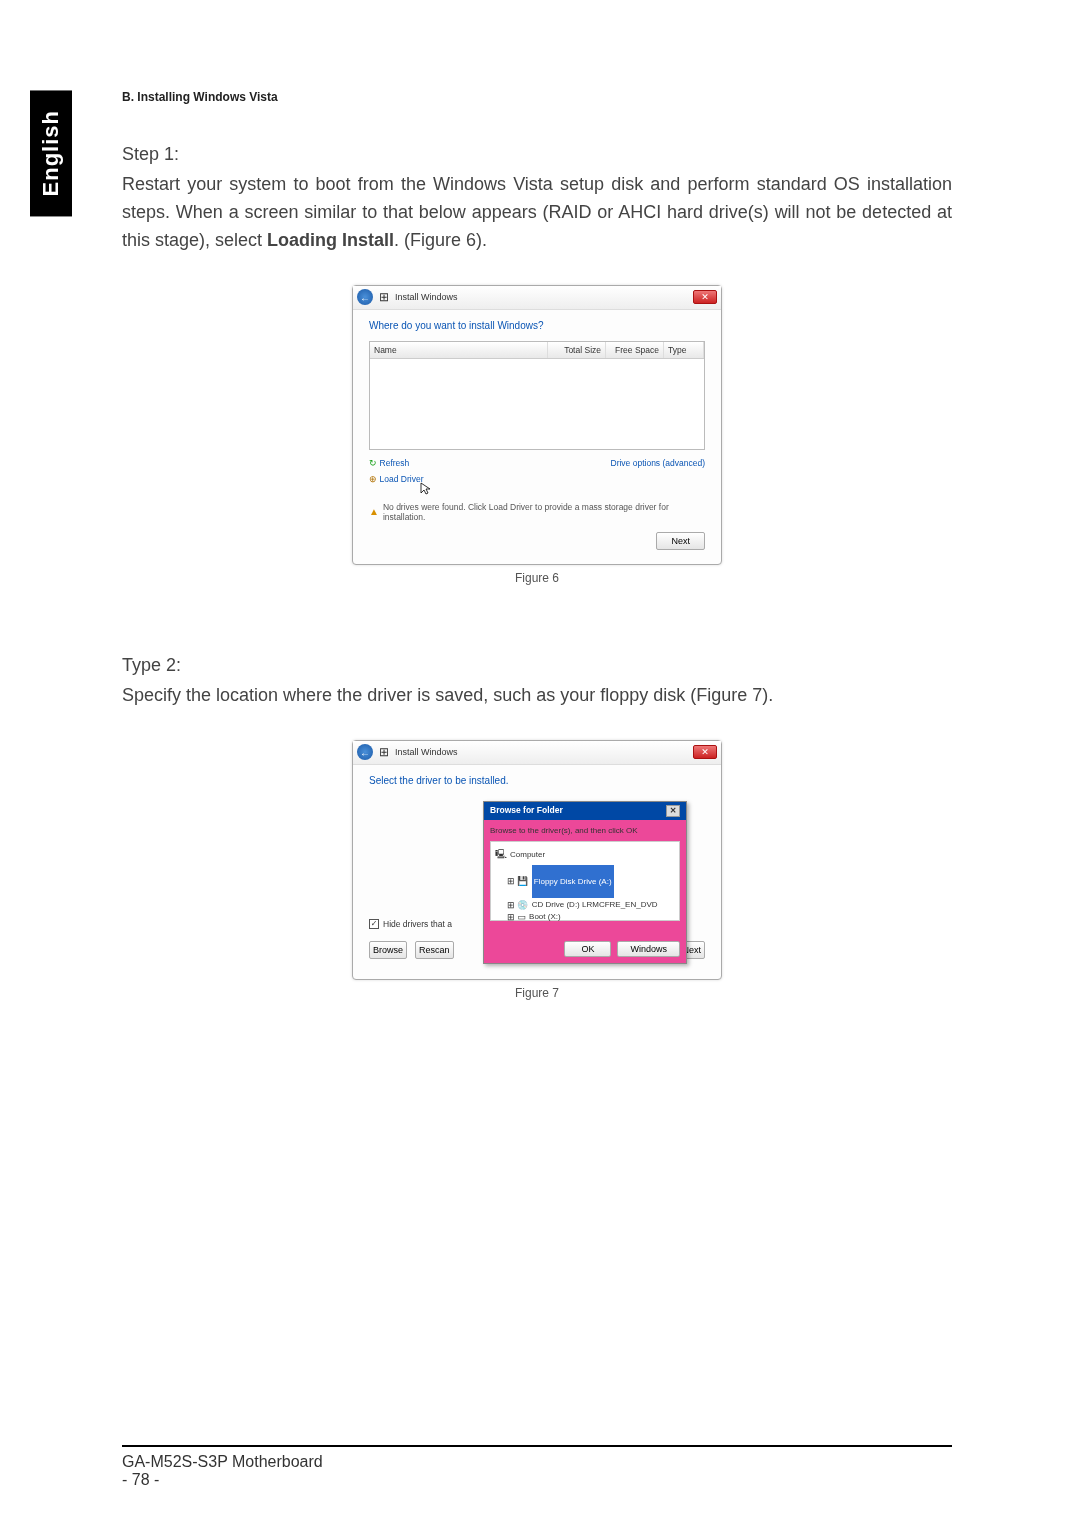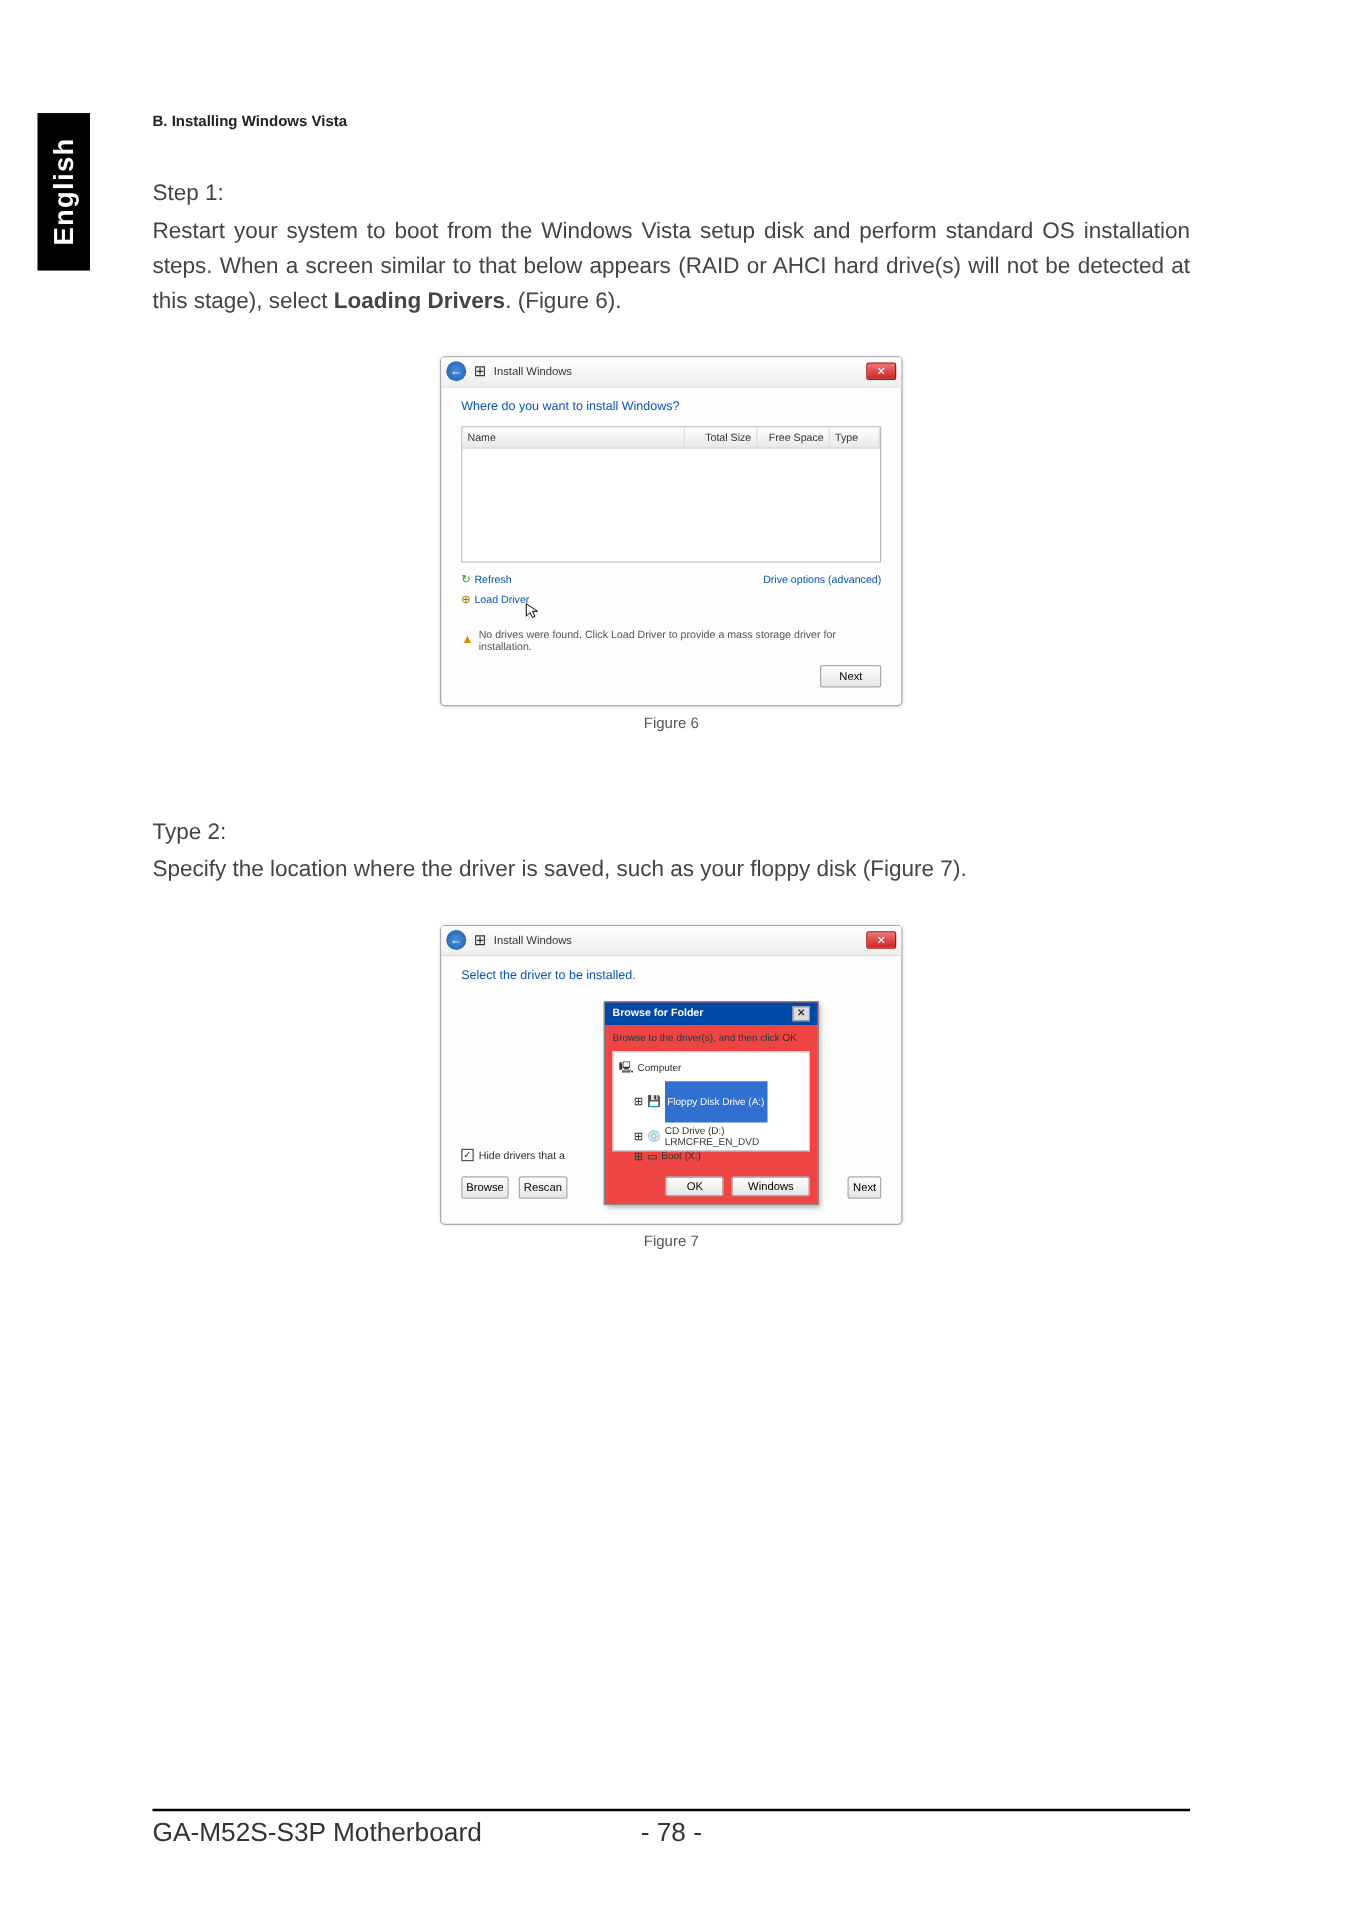--- a/index.html
+++ b/index.html
@@ -143,23 +143,23 @@
     .std-btn {
       font-size:9px;
       padding:3px 3px;
       border:1px solid #aaa;
       background:linear-gradient(#fff,#e5e5e5);
       border-radius:2px;
     }
     .browse-dialog {
       position:absolute;
       left:130px; top:60px;
-      width:172px;
+      width:204px;
       border:1px solid #888;
-      background:#ef4444;
+      background:#ec4899;
       box-shadow:2px 2px 4px rgba(0,0,0,0.3);
     }
     .browse-title {
       background:#0048a5;
       color:#fff;
       font-size:8.5px;
       font-weight:bold;
       padding:3px 6px;
       display:flex;
       justify-content:space-between;
@@ -167,44 +167,45 @@
     .browse-close { width:14px; height:12px; background:#ddd; color:#333; text-align:center; font-size:8px; border:1px solid #999; }
     .browse-body { padding:6px; font-size:8px; }
     .tree { margin:6px 0 20px; border:1px solid #ccc; padding:4px; background:#fff; height:80px; }
     .tree-row { display:flex; align-items:center; gap:3px; padding:1px 0; }
     .tree-row.indent1 { padding-left:12px; }
     .tree-icon { font-size:9px; }
     .tree-selected { background:#3070d0; color:#fff; padding:12px 2px; }
     .dialog-btn-row { display:flex; justify-content:flex-end; gap:6px; }
     .footer {
       position:absolute;
-      bottom:50px;
+      bottom:40px;
       left:122px;
       width:830px;
       border-top:2px solid #000;
       padding-top:6px;
       display:flex;
-      font-size:21px;
+      font-size:16px;
       color:#333;
+      flex-direction:column;
     }
     .footer-left { flex:1; }
     .footer-center { flex:0 0 auto; }
     .footer-right { flex:1; }
   </style>
 </head>
 <body>
 
 <div class="side-tab">English</div>
 
 <div class="content">
   <div class="section-title">B. Installing Windows Vista</div>
 
   <div class="step-label">Step 1:</div>
   <div class="step-body">
-    <span>Restart your system to boot from the Windows Vista setup disk and perform standard OS installation steps. When a screen similar to that below appears (RAID or AHCI hard drive(s) will not be detected at this stage), select </span><b>Loading Drivers</b><span>. (Figure 6).</span>
+    <span>Restart your system to boot from the Windows Vista setup disk and perform standard OS installation steps. When a screen similar to that below appears (RAID or AHCI hard drive(s) will not be detected at this stage), select </span><b>Loading Install</b><span>. (Figure 6).</span>
   </div>
 
   <div class="figure-wrap">
     <div class="window">
       <div class="titlebar">
         <div class="titlebar-left">
           <span class="back-icon">←</span>
           <span class="win-icon">⊞</span>
           <span>Install Windows</span>
         </div>

